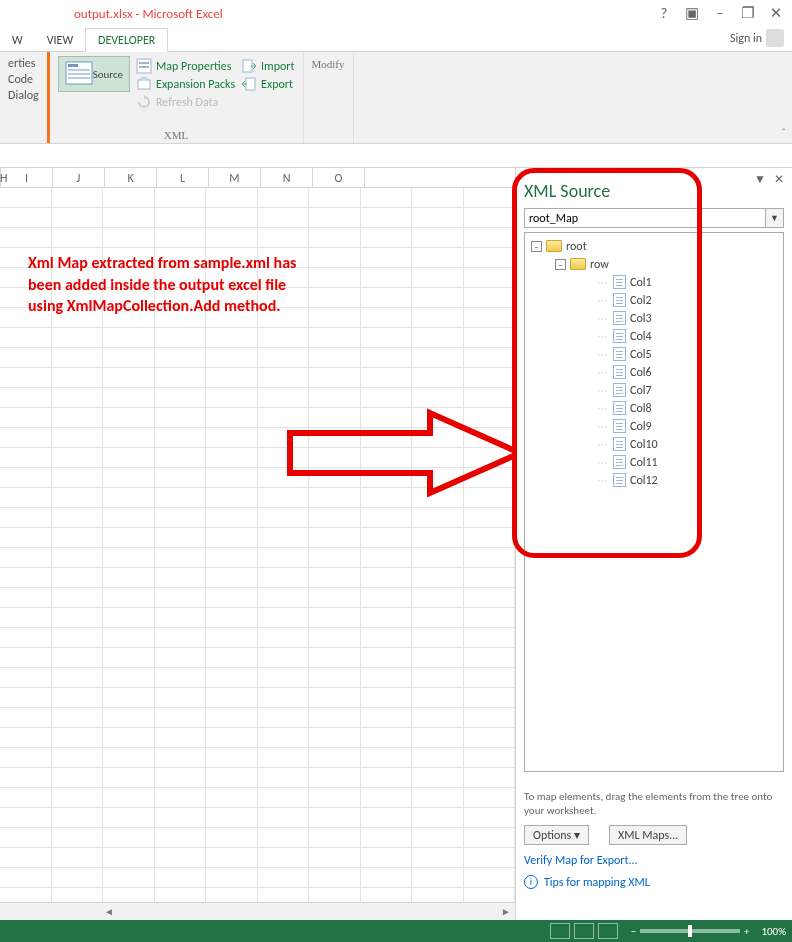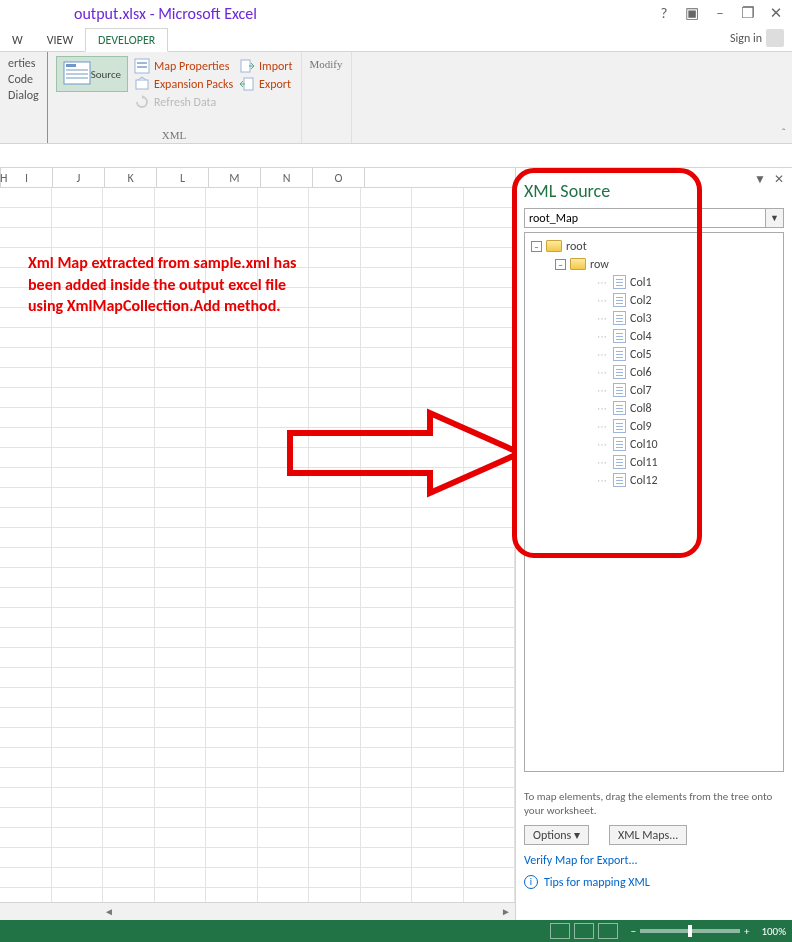--- a/index.html
+++ b/index.html
@@ -1,41 +1,41 @@
 <!DOCTYPE html>
 <html><head>
 <meta charset="utf-8">
 <style>
   * { box-sizing: border-box; font-family: "Segoe UI", Calibri, Arial, sans-serif; }
   body { margin:0; background:#fff; width:792px; height:942px; overflow:hidden; font-size:12px; color:#444; }
 
   
   .titlebar { height:26px; background:#fff; display:flex; align-items:center; padding:0 6px; border-bottom:0; }
-  .titlebar .title { flex:1; text-align:left; font-size:16px; color:#6d28d9; padding-left:68px; }
+  .titlebar .title { flex:1; text-align:left; font-size:13px; color:#ef4444; padding-left:68px; }
   .titlebar .ctrls { display:flex; gap:8px; align-items:center; font-size:15px; color:#666; }
   .titlebar .ctrls span { width:20px; text-align:center; cursor:pointer; }
 
   
   .tabs { height:26px; display:flex; align-items:flex-end; padding-left:0; border-bottom:1px solid #d4d4d4; background:#fff; }
   .tab { padding:4px 12px; font-size:12px; color:#444; cursor:pointer; text-transform:uppercase; }
   .tab.active { border:1px solid #d4d4d4; border-bottom:1px solid #fff; margin-bottom:-1px; color:#217346; background:#fff; }
   .signin { margin-left:auto; padding:4px 8px; display:flex; align-items:center; gap:4px; color:#555; }
   .avatar { width:18px; height:18px; background:#ddd; border-radius:2px; display:inline-block; }
 
   
   .ribbon { height:92px; background:#f1f1f1; border-bottom:1px solid #d4d4d4; display:flex; position:relative; }
   .rgroup { padding:4px 8px 2px 8px; display:flex; flex-direction:column; align-items:center; border-right:1px solid #e0e0e0; }
   .rgroup .body { flex:1; display:flex; align-items:flex-start; gap:6px; }
   .rgroup .label { font-size:11px; color:#777; margin-top:2px;font-family:Liberation Serif, serif; }
   .vbtns { display:flex; flex-direction:column; gap:2px; font-size:12px; color:#555; }
   .vbtns span { cursor:pointer; }
   .bigbtn { display:flex; flex-direction:row; align-items:center; padding:2px 6px; cursor:pointer; font-size:11px; }
   .bigbtn.sel { background:#cfe3d6; border:1px solid #9cc2a9; }
   .iconbox { width:28px; height:28px; margin-bottom:2px; display:flex; align-items:center; justify-content:center; }
-  .ribbitem { display:flex; align-items:center; gap:4px; font-size:12px; color:#c2410c; cursor:pointer; white-space:nowrap; }
+  .ribbitem { display:flex; align-items:center; gap:4px; font-size:12px; color:#15803d; cursor:pointer; white-space:nowrap; }
   .ribbitem .sic { width:16px; height:16px; display:inline-block; }
   .grey { color:#bbb; }
   .ribcollapse { position:absolute; right:6px; bottom:3px; font-size:12px; color:#888; cursor:pointer; }
 
   
   .fxbar { height:24px; border-bottom:1px solid #d4d4d4; background:#fff; }
 
   
   .main { display:flex; height:calc(942px - 26px - 26px - 92px - 24px - 22px); }
   .sheet { flex:1; position:relative; overflow:hidden; border-right:1px solid #d4d4d4; }
@@ -105,21 +105,21 @@
   <div class="tab">W</div>
   <div class="tab">VIEW</div>
   <div class="tab active">DEVELOPER</div>
   <div class="signin">
     <span>Sign in</span>
     <span class="avatar"></span>
   </div>
 </div>
 
 <div class="ribbon">
-  <div class="rgroup" style="border-right:1px solid #f97316">
+  <div class="rgroup" style="border-right:3px solid #f97316">
     <div class="body">
       <div class="vbtns">
         <span>erties</span>
         <span>Code</span>
         <span>Dialog</span>
       </div>
     </div>
     <div class="label">&nbsp;</div>
   </div>
 

